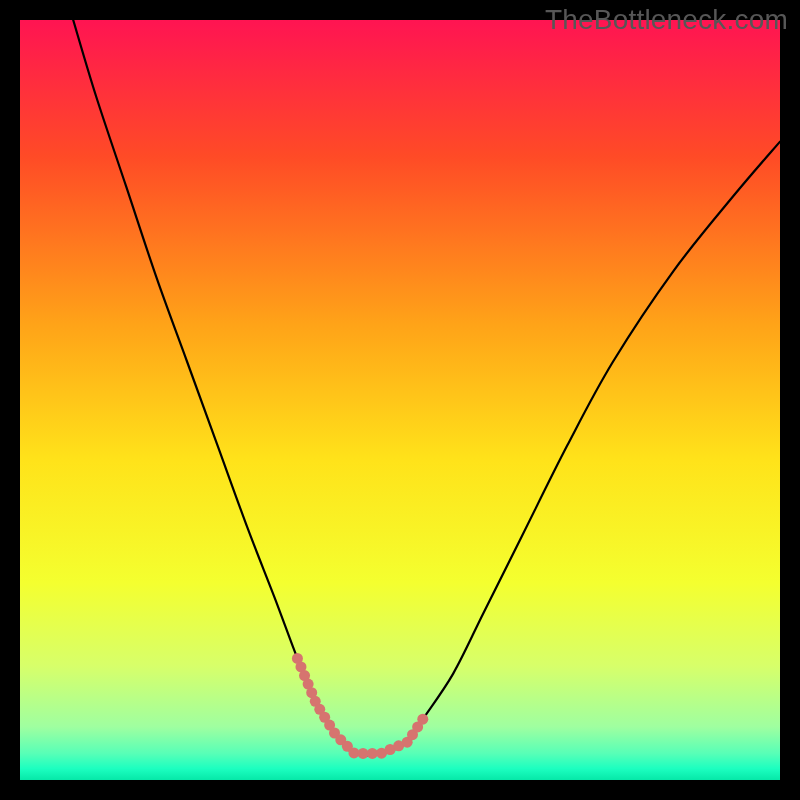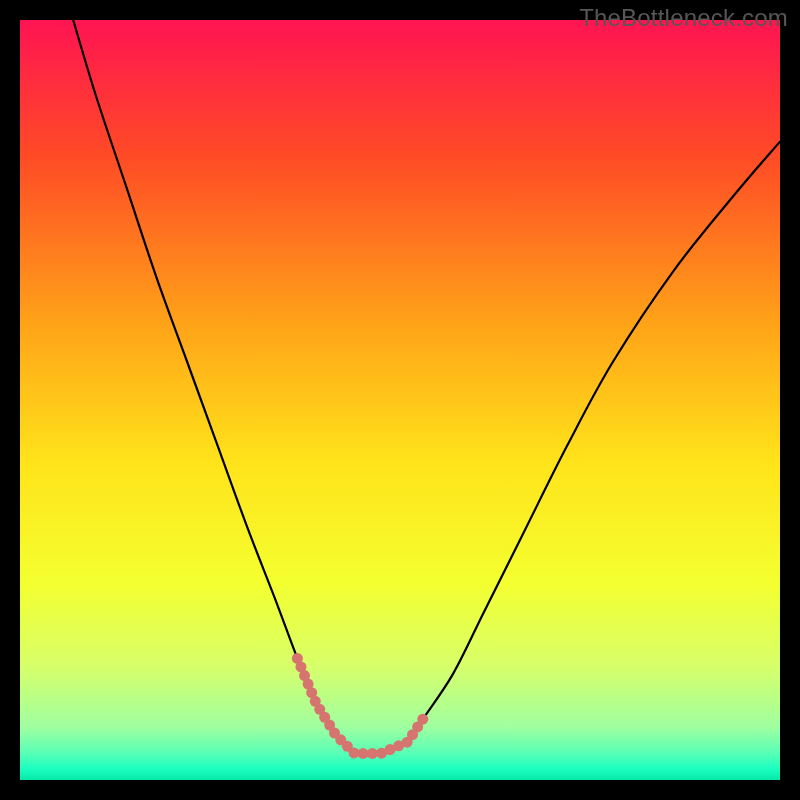--- a/index.html
+++ b/index.html
@@ -15,21 +15,21 @@
     position: relative;
     width: 800px;
     height: 800px;
     background: #000;
   }
   .watermark {
     position: absolute;
     top: 4px;
     right: 12px;
     color: #575757;
-    font-size: 24px;
+    font-size: 28px;
     font-weight: 500;
     letter-spacing: 0.2px;
     z-index: 10;
   }
   .plot-area {
     position: absolute;
     left: 20px;
     top: 20px;
     width: 760px;
     height: 760px;

